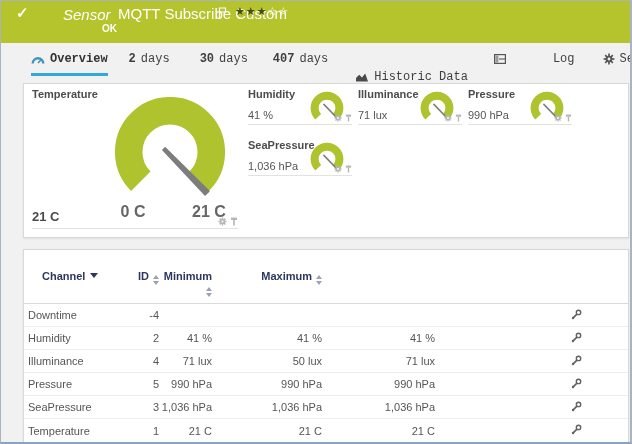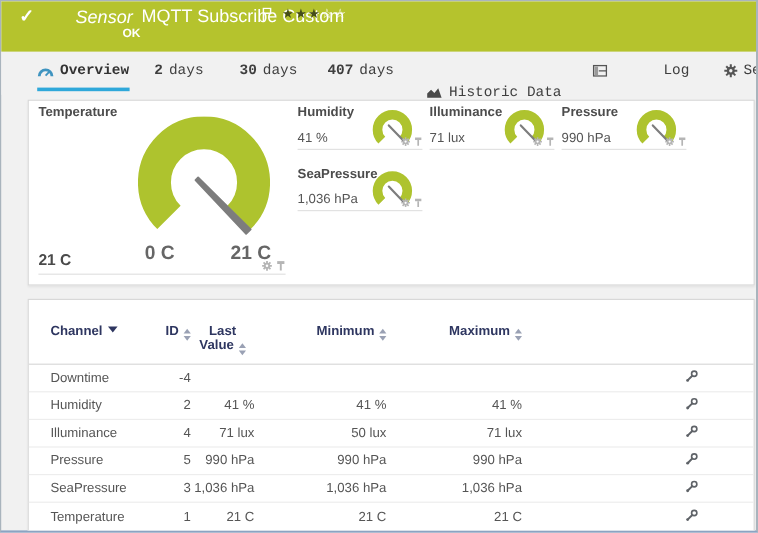--- a/index.html
+++ b/index.html
@@ -68,21 +68,21 @@
 
   
   .grid-row { display:grid; grid-template-columns:110px 25px 53px 110px 113px 1fr 104px;
               align-items:center; }
   .thead { height:54px; align-items:flex-start; padding-top:20px;
            border-bottom:1px solid #d9d9d9; color:#2e3660; font-size:11px; font-weight:bold; }
   .thead .c1 { padding-left:18px; }
   .c2,.c3,.c4,.c5 { text-align:right; }
   .thead .c3 { text-align:center; line-height:12px; }
   .trow { height:23px; font-size:11px; color:#555; border-bottom:1px solid #ededed; }
-  .trow .c1 { padding-left:18px; }
+  .trow .c1 { padding-left:4px; }
   .trow .c7 { text-align:center; }
   .trow:last-child { border-bottom:none; }
 
   .sort { display:inline-flex; flex-direction:column; gap:2px; margin-left:4px; vertical-align:1px; }
   .sort i { width:0; height:0; border-left:3px solid transparent; border-right:3px solid transparent; }
   .sort .up { border-bottom:4px solid #9aa1b4; }
   .sort .dn { border-top:4px solid #9aa1b4; }
   .drop { display:inline-block; width:0; height:0; margin-left:5px; vertical-align:2px;
           border-left:4px solid transparent; border-right:4px solid transparent;
           border-top:5px solid #2e3660; }
@@ -286,24 +286,20 @@
   </div>
 
   <div class="panel panel-table">
 
     <div class="grid-row thead">
       <div class="c1"><span>Channel</span><span class="drop"></span></div>
       <div class="c2"><span>ID</span><span class="sort">
             <i class="up"></i>
             <i class="dn"></i>
           </span></div>
-      <div class="c3"><span>Last</span><br><span>Value</span><span class="sort">
-            <i class="up"></i>
-            <i class="dn"></i>
-          </span></div>
       <div class="c4"><span>Minimum</span><span class="sort">
             <i class="up"></i>
             <i class="dn"></i>
           </span></div>
       <div class="c5"><span>Maximum</span><span class="sort">
             <i class="up"></i>
             <i class="dn"></i>
           </span></div>
       <div class="c6"></div>
       <div class="c7"></div>

